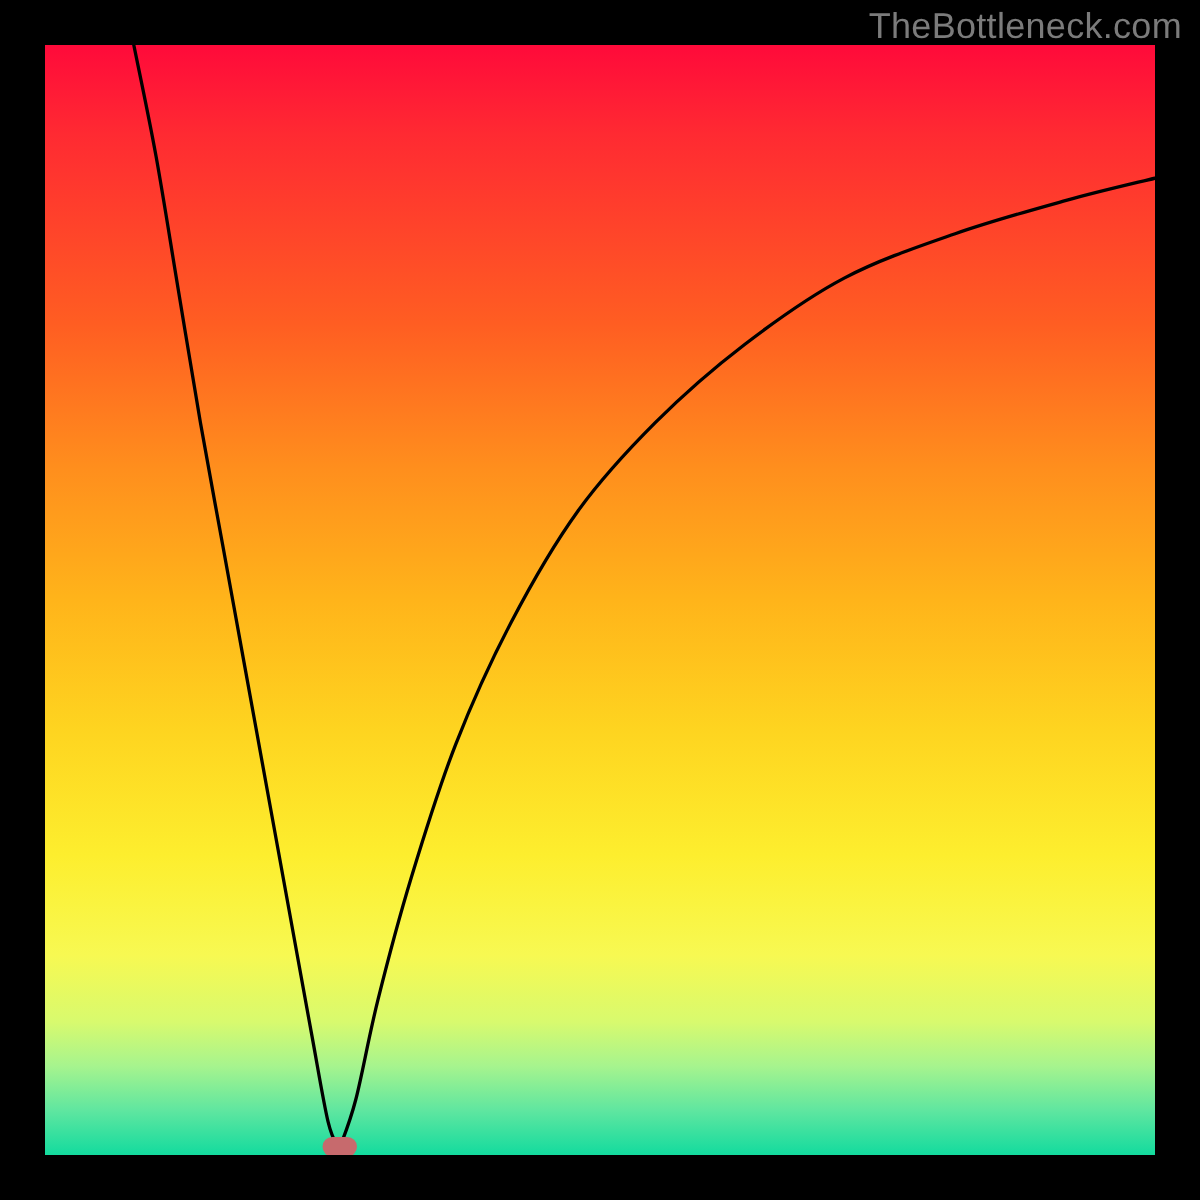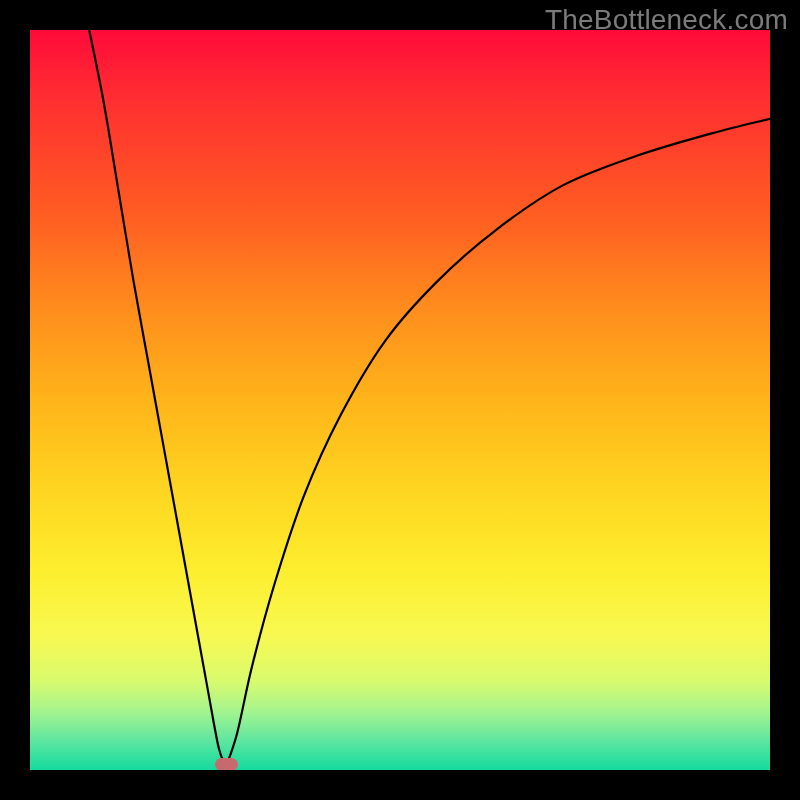--- a/index.html
+++ b/index.html
@@ -52,21 +52,21 @@
     width: 23px;
     height: 13px;
     background: #c76a6d;
     border-radius: 7px;
   }
   .watermark {
     position: absolute;
     top: 4px;
     right: 12px;
     color: #7b7b7b;
-    font-size: 28px;
+    font-size: 24px;
     letter-spacing: 0.2px;
   }
 </style>
 </head>
 <body>
 
 <div class="outer">
   <div class="watermark">TheBottleneck.com</div>
   <div class="plot">
     <svg class="curve" viewBox="0 0 740 740" preserveAspectRatio="none">

